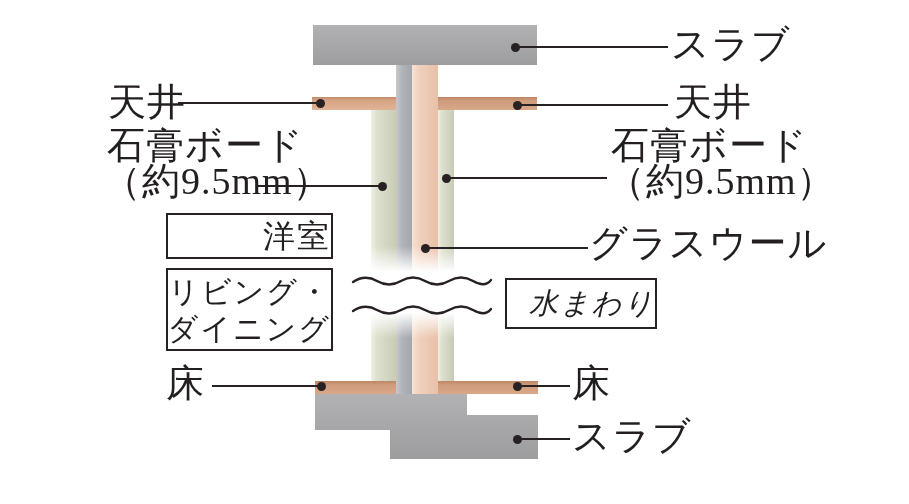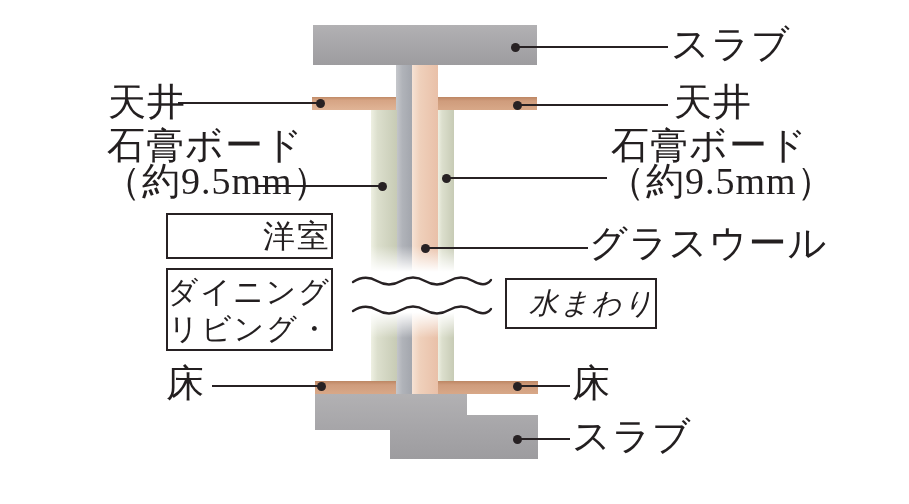--- a/index.html
+++ b/index.html
@@ -102,21 +102,21 @@
   <div class="lbl" style="left:611px;top:128px;">石膏ボード</div>
   <div class="lbl" style="left:607px;top:164px;">（約9.5mm）</div>
   <div class="lbl" style="left:589px;top:226px;">グラスウール</div>
   <div class="lbl" style="left:572px;top:366px;">床</div>
   <div class="lbl" style="left:572px;top:419px;">スラブ</div>
 
   <div class="roombox" style="left:166px;top:213px;width:163px;height:42px;">
     <div class="bl" style="font-size:32px;">洋室</div>
   </div>
   <div class="roombox" style="left:166px;top:268px;width:163px;height:79px;">
+    <div class="bl">リビング・</div>
     <div class="bl">ダイニング</div>
-    <div class="bl">リビング・</div>
   </div>
   <div class="roombox" style="left:505px;top:278px;width:148px;height:47px;font-style:italic;">
     <div class="bl" style="font-size:29px;">水まわり</div>
   </div>
 
 
 </div>
 
 </body></html>

